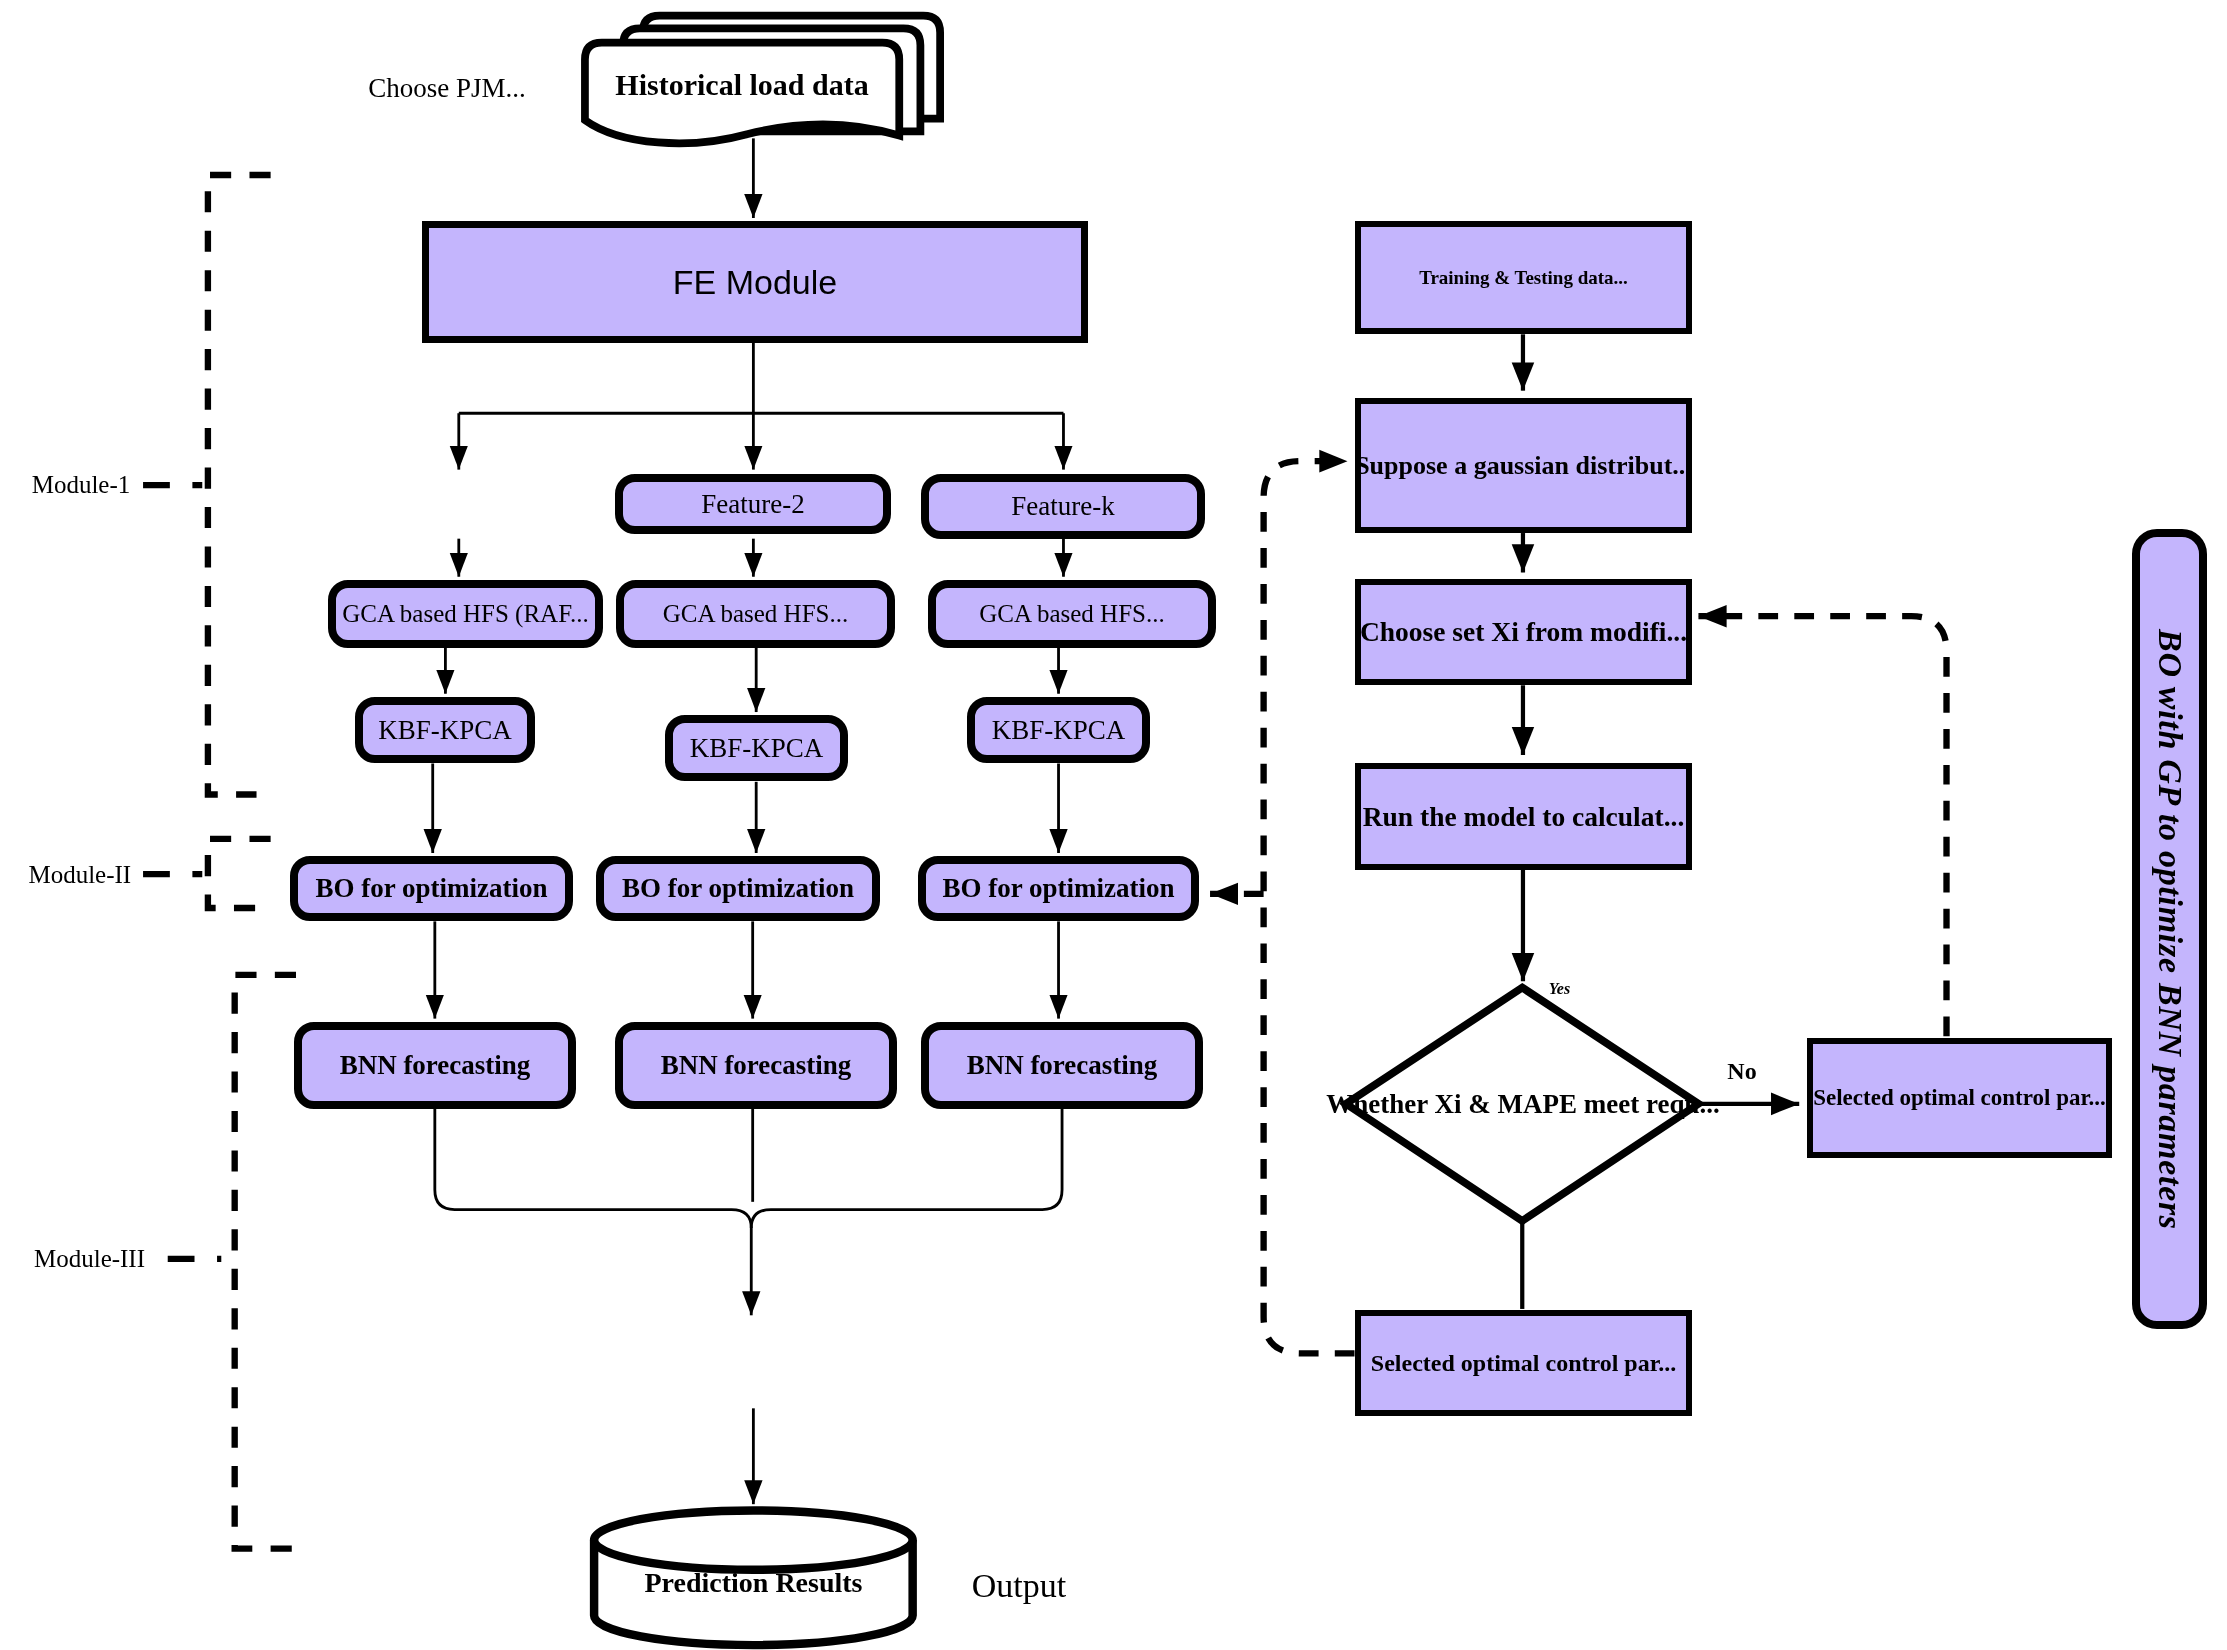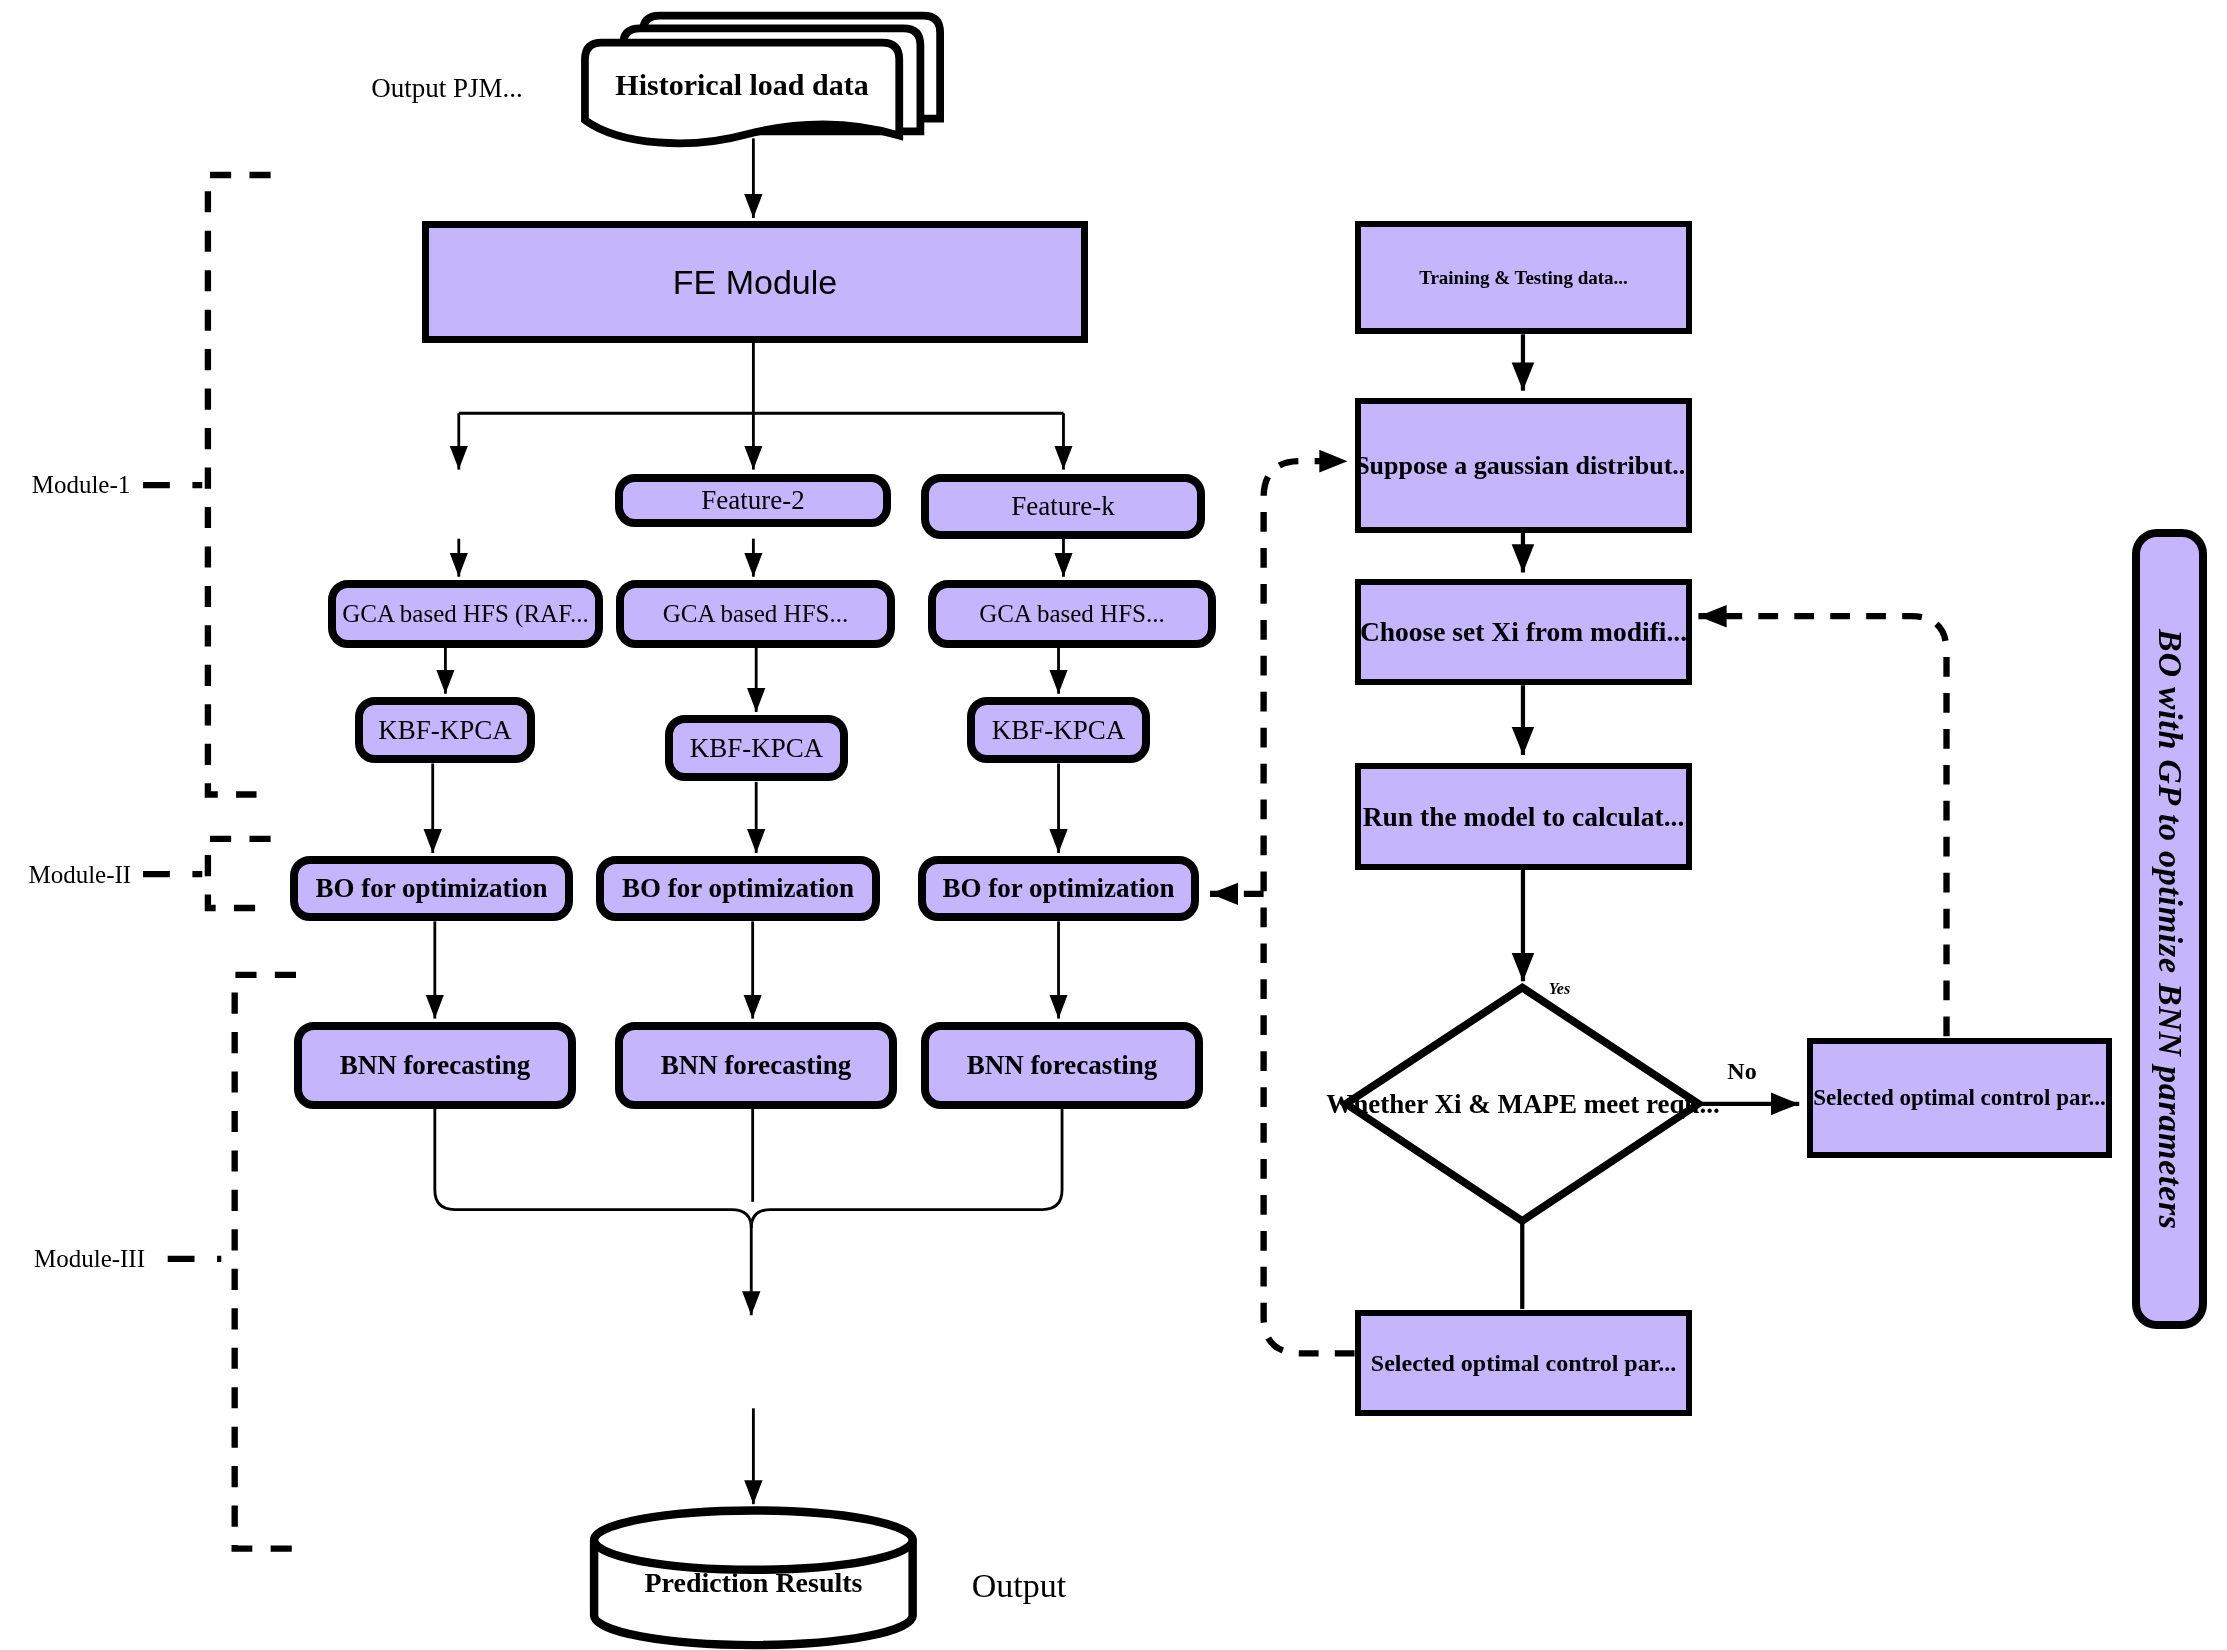--- a/index.html
+++ b/index.html
@@ -18,21 +18,21 @@
   .sans { font-family:"Liberation Sans", sans-serif; }
   .bold { font-weight:bold; }
   .label {
     position:absolute; display:flex; align-items:center; justify-content:center;
     white-space:nowrap; background:transparent;
   }
 
   
   #fe-box        { left:422px;  top:221px;  width:666px; height:122px; font-size:34px; }
   #feature-1     { left:328px;  top:474px;  width:261px; height:65px;  font-size:27px; }
-  #feature-2     { left:615px;  top:474px;  width:276px; height:53px;  font-size:27px;text-align:right; }
+  #feature-2     { left:615px;  top:474px;  width:276px; height:60px;  font-size:27px;text-align:right; }
   #feature-k     { left:921px; top:474px;  width:284px; height:65px;  font-size:27px; }
   #gca-1         { left:328px;  top:580px;  width:275px; height:68px;  font-size:25px; }
   #gca-2         { left:616px;  top:580px;  width:279px; height:68px;  font-size:25px; }
   #gca-3         { left:928px; top:580px;  width:288px; height:68px;  font-size:25px; }
   #kbf-1         { left:355px;  top:697px;  width:180px; height:66px;  font-size:27px; }
   #kbf-2         { left:665px;  top:715px; width:183px; height:66px;  font-size:27px; }
   #kbf-3         { left:967px; top:697px;  width:183px; height:66px;  font-size:27px; }
   #bo-1          { left:290px;  top:856px; width:283px; height:65px;  font-size:27px; }
   #bo-2          { left:596px;  top:856px; width:284px; height:65px;  font-size:27px; }
   #bo-3          { left:918px; top:856px; width:281px; height:65px;  font-size:27px; }
@@ -145,21 +145,21 @@
       <path d="M203,1240 H287"></path>
       <path d="M238,1786 H314"></path>
     </g>
 
     <g stroke-width="12" fill="#ffffff">
       <path d="M843,2185 V2292 A226,42 0 0 0 1295,2292 V2185"></path>
       <ellipse cx="1069" cy="2185" rx="226" ry="42"></ellipse>
     </g>
   </svg>
 
-  <div class="label" id="input-label">Output PJM...</div>
+  <div class="label" id="input-label">Choose PJM...</div>
   <div class="label" id="historical-label">Historical load data</div>
 
   <div class="label" id="module1-label">Module-1</div>
   <div class="label" id="module2-label">Module-II</div>
   <div class="label" id="module3-label">Module-III</div>
 
   <div class="box sans" id="fe-box">FE Module</div>
 
   <div class="box rounded" id="feature-2">Feature-2</div>
   <div class="box rounded" id="feature-k">Feature-k</div>

